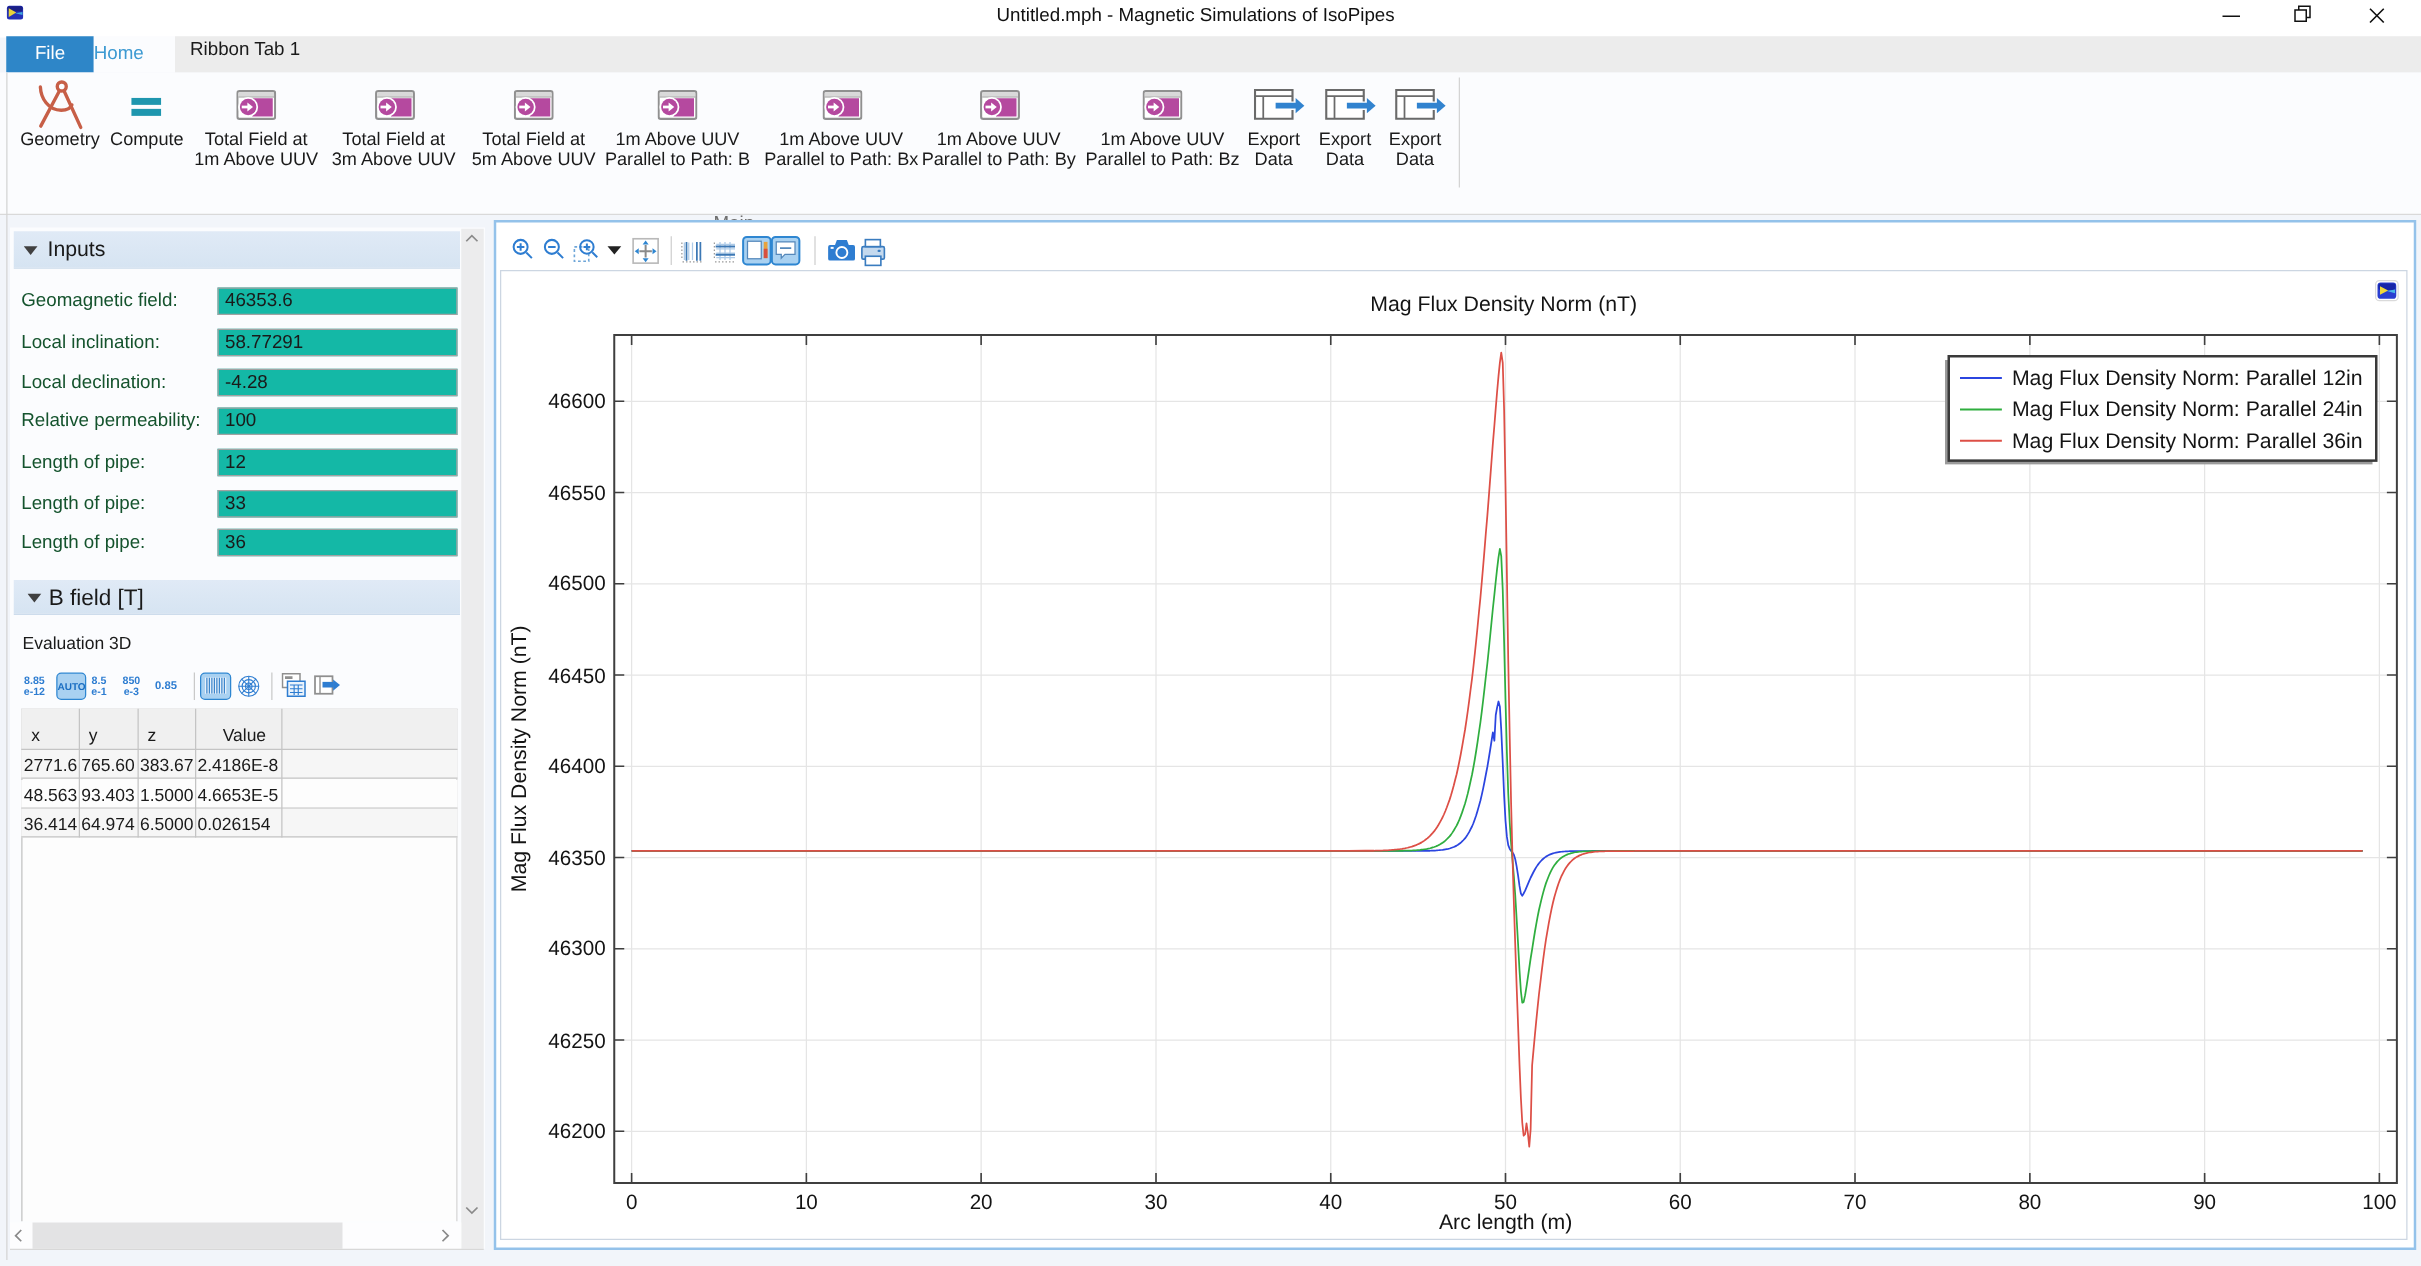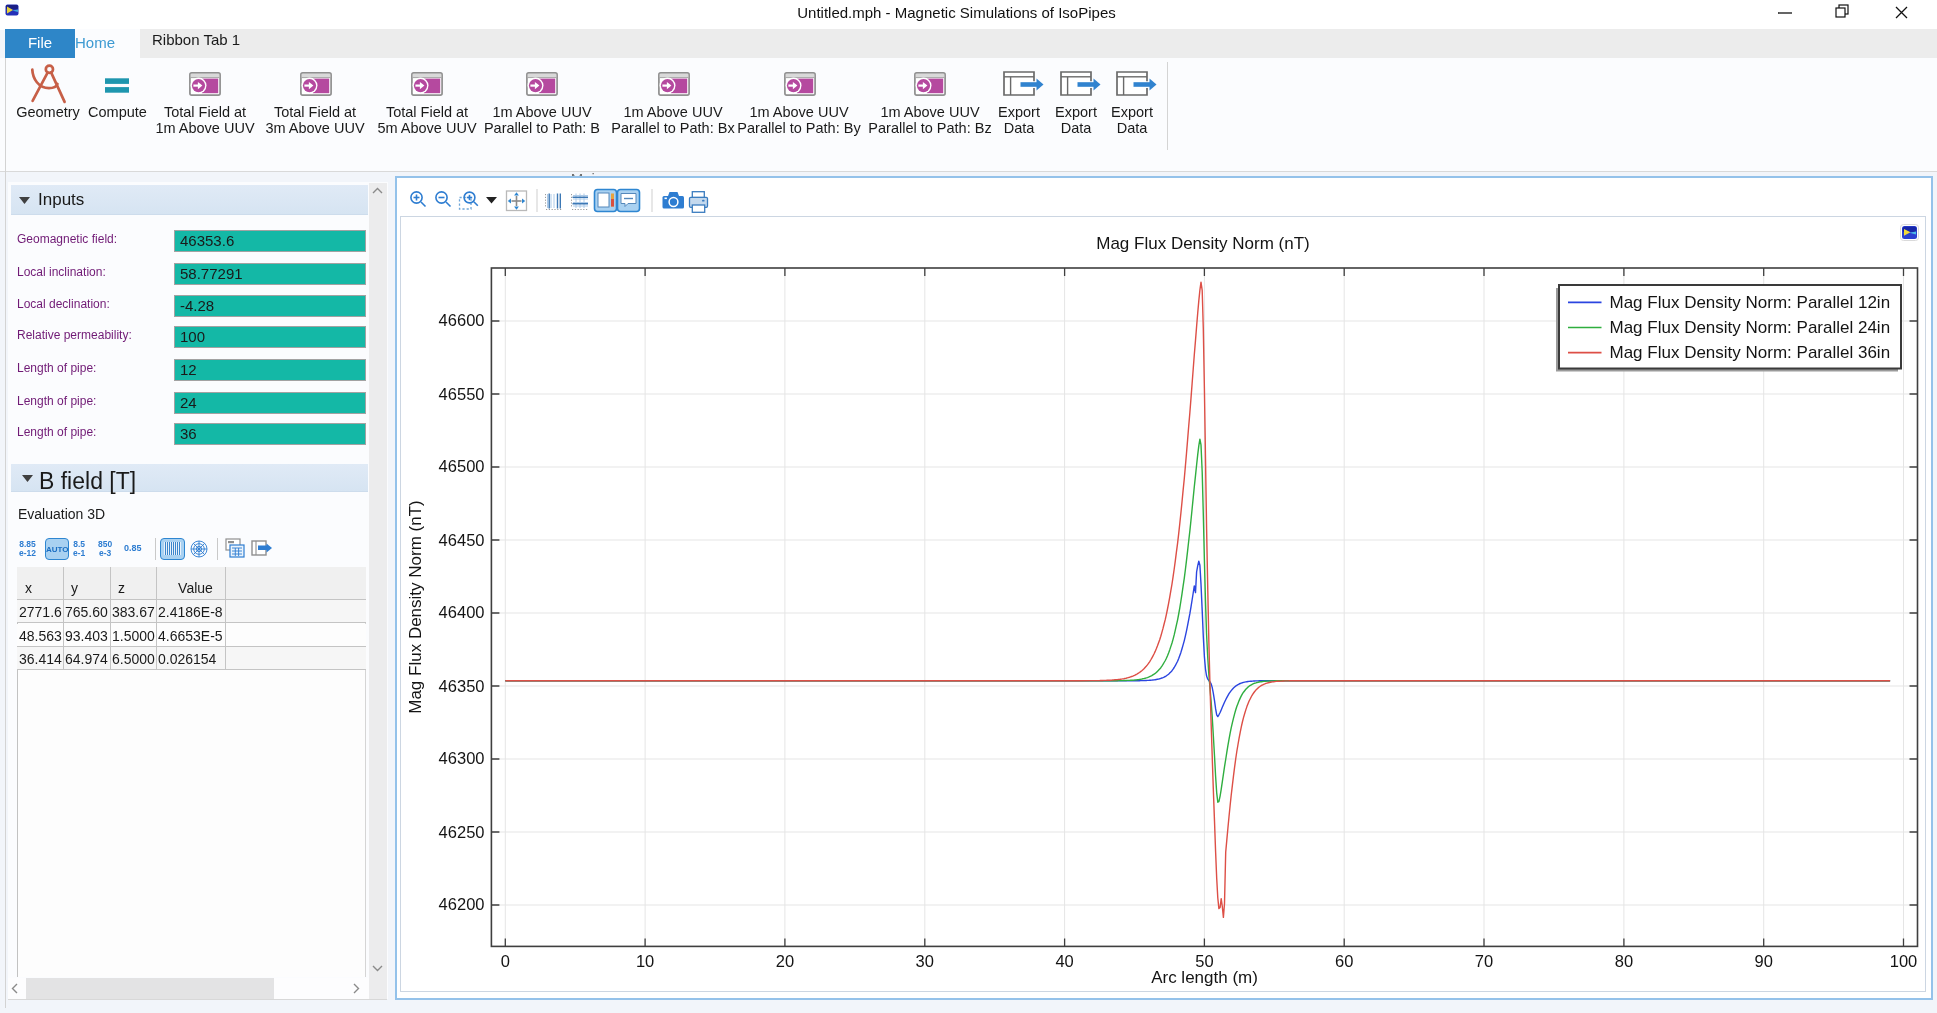--- a/index.html
+++ b/index.html
@@ -13,21 +13,21 @@
            font-size:15px;text-align:center;line-height:28px;}
   #hometab{left:75px;top:29px;width:65px;height:28.5px;background:#fbfcfe;color:#3d9ad2;
            font-size:15px;text-align:left;line-height:28px;}
   #ribtab1{left:152px;top:26px;width:120px;height:28.5px;color:#1a1a1a;
            font-size:15px;line-height:28px;}
   #ribbon{left:0;top:58px;width:1937px;height:113px;background:#fbfcfe;border-bottom:1px solid #d9d9d9;}
   .rlabel{position:absolute;font-size:14.5px;color:#1a1a1a;text-align:center;line-height:16.3px;top:104px;}
   #mainlbl{left:557px;top:154px;width:60px;text-align:center;font-size:15px;color:#6f6f6f;margin-top:16px;}
   #ribsep{left:1167px;top:62px;width:1px;height:88px;background:#d4d4d4;}
   .hdr{position:absolute;left:11px;width:357px;background:linear-gradient(#e0eaf6,#d6e4f2);border-bottom:1px solid #cddcec;box-sizing:border-box;color:#1a1a1a;}
-  .flabel{position:absolute;left:17px;font-size:12px;color:#701a75;}
+  .flabel{position:absolute;left:17px;font-size:15px;color:#14532d;}
   .finput{position:absolute;left:174px;width:185px;height:20px;background:#14b8a6;
           border:1px solid #a2a2a2;font-size:15px;color:#1a1a1a;line-height:20px;padding-left:5px;}
 </style>
 </head>
 <body>
 <div class="abs" id="titlebar"></div>
 <div class="abs" id="title">Untitled.mph - Magnetic Simulations of IsoPipes</div>
 <div class="abs" id="tabstrip"></div>
 <div class="abs" id="filebtn">File</div>
 <div class="abs" id="hometab">Home</div>
@@ -173,28 +173,28 @@
 <div class="finput" style="top:230px;">46353.6</div>
 <div class="flabel" style="top:265px;">Local inclination:</div>
 <div class="finput" style="top:263px;">58.77291</div>
 <div class="flabel" style="top:297px;text-align:right;">Local declination:</div>
 <div class="finput" style="top:295px;">-4.28</div>
 <div class="flabel" style="top:328px;">Relative permeability:</div>
 <div class="finput" style="top:326px;">100</div>
 <div class="flabel" style="top:361px;">Length of pipe:</div>
 <div class="finput" style="top:359px;">12</div>
 <div class="flabel" style="top:394px;">Length of pipe:</div>
-<div class="finput" style="top:392px;">24</div>
+<div class="finput" style="top:392px;">33</div>
 <div class="flabel" style="top:425px;">Length of pipe:</div>
 <div class="finput" style="top:423px;">36</div>
 <div class="hdr" style="top:464px;height:28px;"></div>
 <svg class="abs" style="left:22px;top:474px;width:12px;height:9px">
     <path d="M0,1 L11,1 L5.5,8 Z" fill="#404040"></path>
   </svg>
-<div class="abs" style="left:39px;top:468px;font-size:23px;color:#1a1a1a;">B field [T]</div>
+<div class="abs" style="left:39px;top:468px;font-size:18px;color:#1a1a1a;">B field [T]</div>
 <div class="abs" style="left:18px;top:506px;font-size:14px;color:#1a1a1a;">Evaluation 3D</div>
 <div class="abs" style="left:19px;top:540px;font-size:8.5px;font-weight:bold;color:#2e7dd1;line-height:9px;text-align:center;">8.85<br>e-12</div>
 <div class="abs" style="left:45px;top:538px;width:22px;height:20px;background:#a9d1f1;border:1.6px solid #2e86d1;border-radius:4px;"></div>
 <div class="abs" style="left:46px;top:545px;width:22px;font-size:8px;font-weight:bold;color:#1b6ec2;line-height:9px;text-align:center;">AUTO</div>
 <div class="abs" style="left:73px;top:540px;font-size:8.5px;font-weight:bold;color:#2e7dd1;line-height:9px;text-align:center;">8.5<br>e-1</div>
 <div class="abs" style="left:98px;top:540px;font-size:8.5px;font-weight:bold;color:#2e7dd1;line-height:9px;text-align:center;">850<br>e-3</div>
 <div class="abs" style="left:124px;top:544px;font-size:8.5px;font-weight:bold;color:#2e7dd1;line-height:9px;text-align:center;font-size:9px;">0.85</div>
 <div class="abs" style="left:155px;top:538px;width:1px;height:22px;background:#c9c9c9;"></div>
 <div class="abs" style="left:160px;top:538px;width:23px;height:20px;background:#a9d1f1;border:1.6px solid #2e86d1;border-radius:4px;"></div>
 <div class="abs" style="left:163.5px;top:541.5px;width:17px;height:13px;background:#e8f1fb;"></div>

